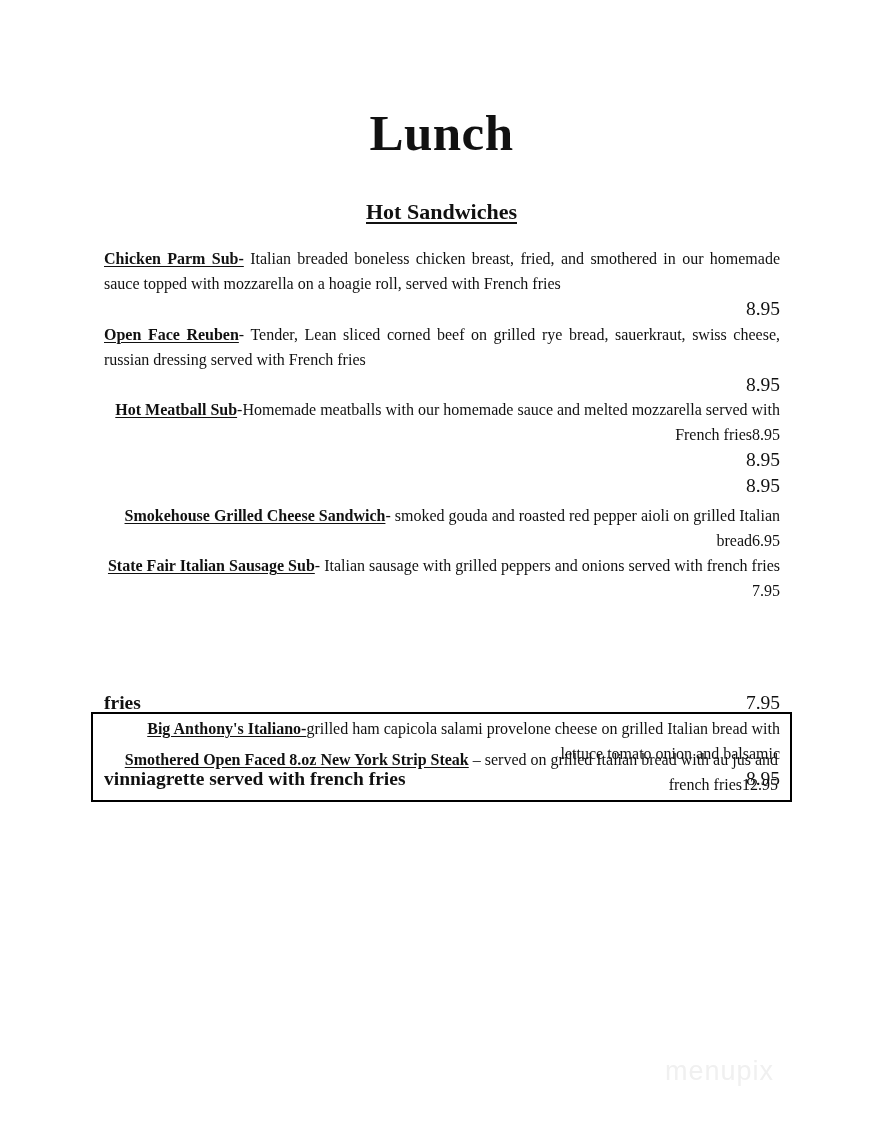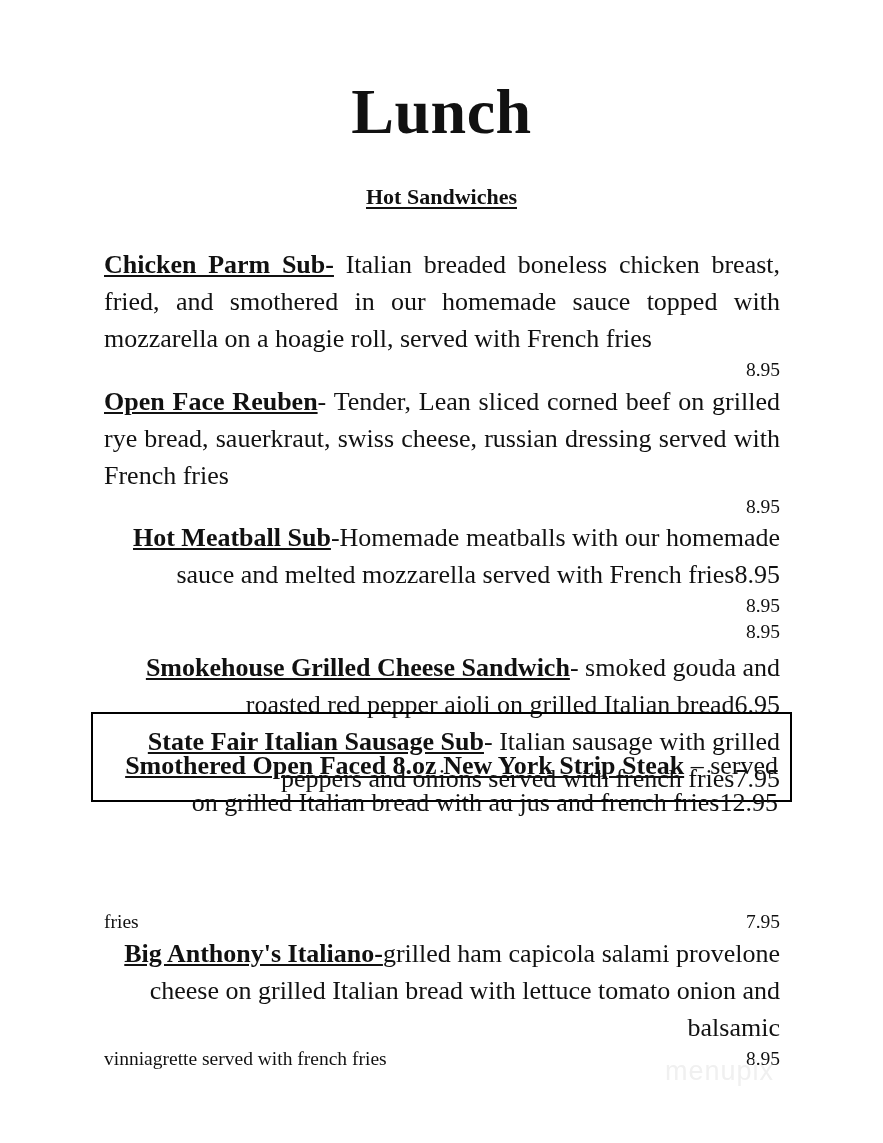--- a/index.html
+++ b/index.html
@@ -18,25 +18,25 @@
 
   .page {
     position: absolute;
     inset: 0;
     background: #ffffff;
   }
 
   
   .menu-title {
     text-align: center;
-    font-size: 64px;
+    font-size: 51px;
     font-weight: bold;
     letter-spacing: 0.5px;
     margin: 0;
-    padding-top: 80px;
+    padding-top: 108px;
     line-height: 1.0;
     font-family: "Liberation Serif", "DejaVu Serif", serif;
   }
 
   .section-heading {
     text-align: center;
     font-size: 22px;
     font-weight: bold;
     text-decoration: underline;
     text-underline-offset: 3px;
@@ -47,22 +47,22 @@
 
   
   .items {
     position: absolute;
     left: 104px;
     top: 246px;
     width: 676px;
   }
 
   .item {
-    font-size: 26px;
-    line-height: 37px;
+    font-size: 16px;
+    line-height: 25px;
     text-align: justify;
     text-justify: inter-word;
     margin: 0 0 0 0;
     position: relative;
   }
   .item.justified { text-align: justify; }
   .item.left-aligned { text-align: right; }
   .item.gap-above { margin-top: 5px; }
 
   .item-name {
@@ -86,21 +86,21 @@
   }
 
   
   .tail {
     display: flex;
     justify-content: space-between;
     align-items: baseline;
     font-size: 19.5px;
     line-height: 25.6px;
   }
-  .tail .tail-text { text-align: center; }
+  .tail .tail-text { text-align: center; font-weight: bold; }
   .tail .tail-price { text-align: right; }
 
   
   .featured-box {
     position: absolute;
     left: 91px;
     top: 712px;
     width: 701px;
     height: 90px;
     border: 2px solid #000000;

